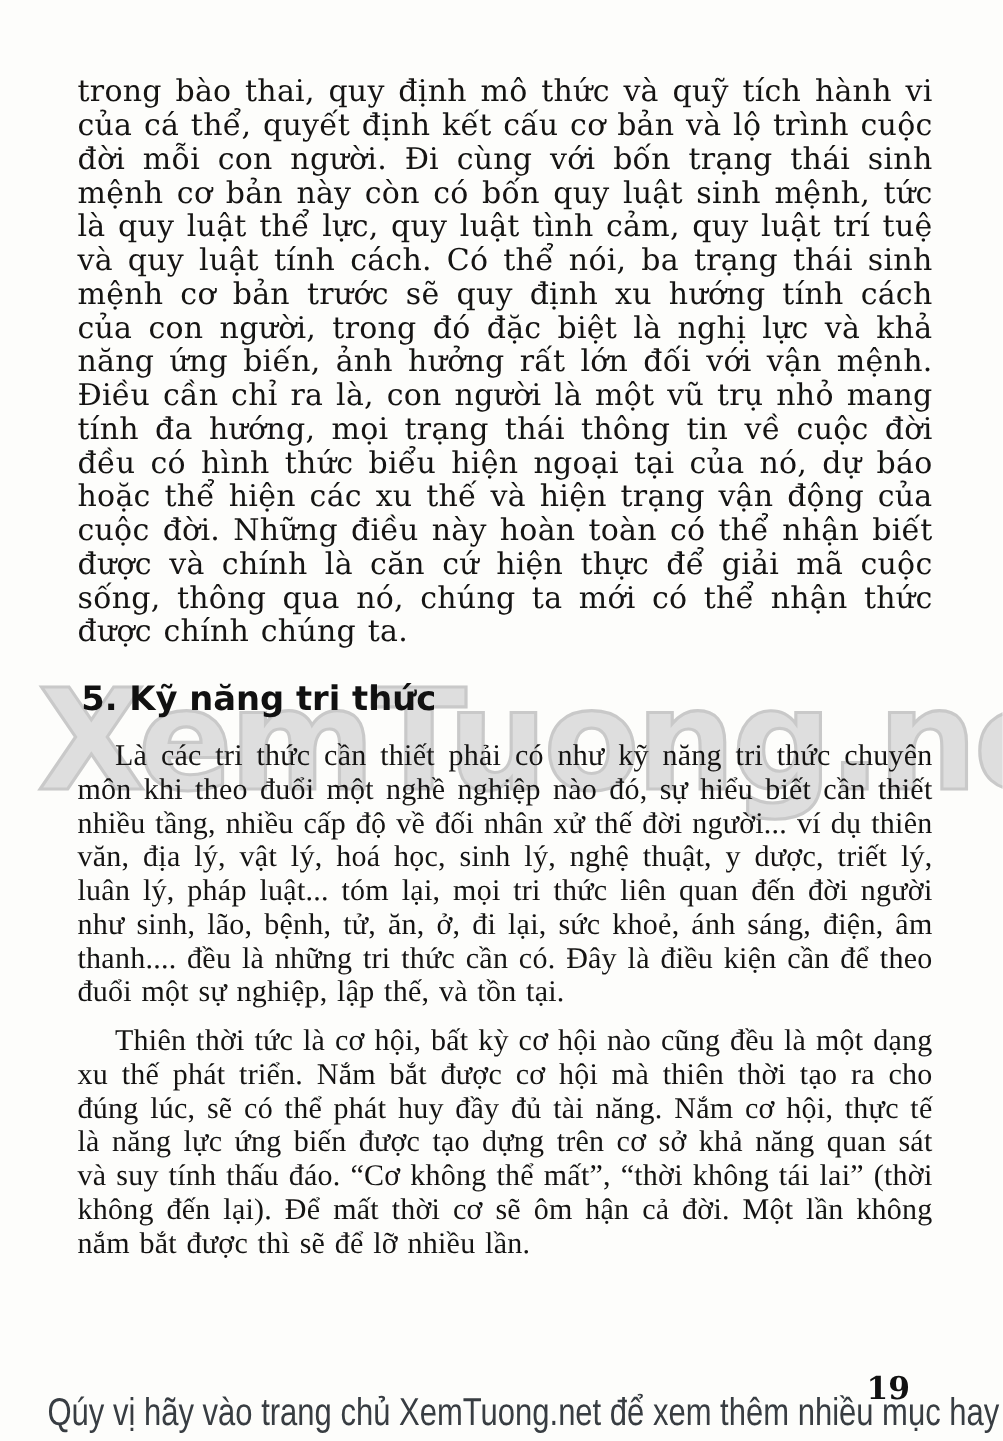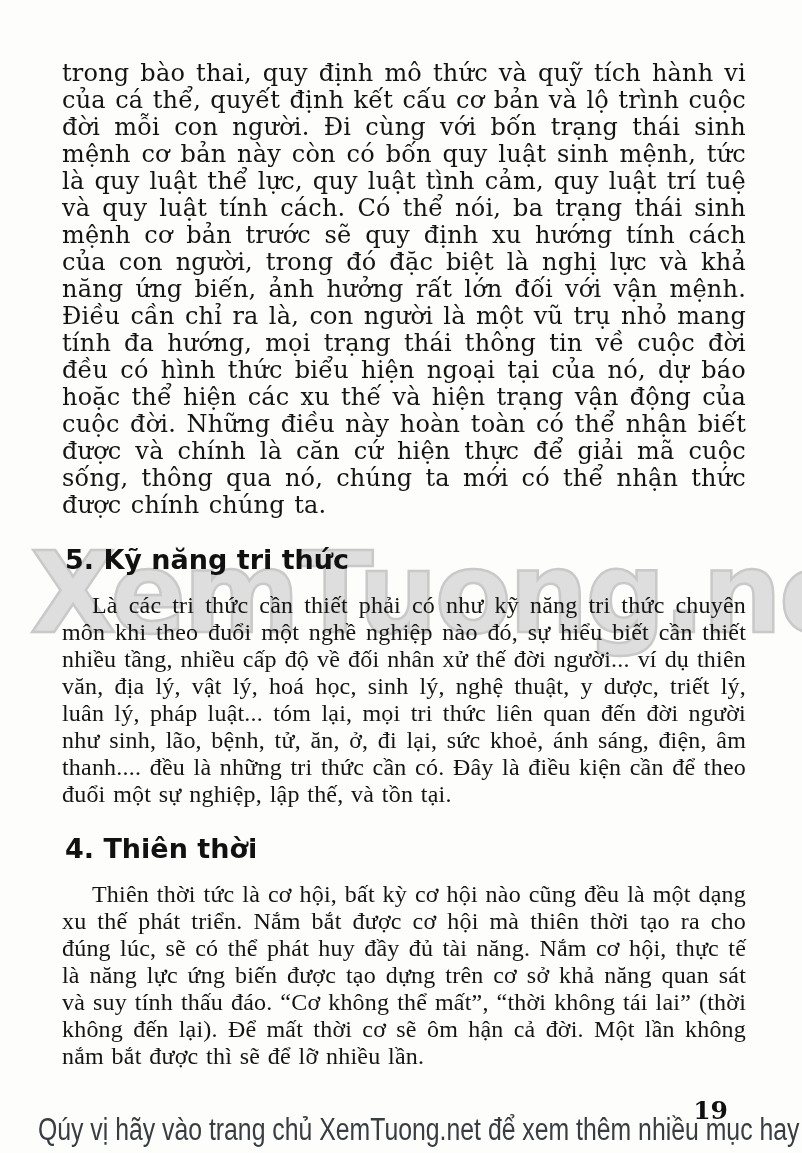--- a/index.html
+++ b/index.html
@@ -75,21 +75,20 @@
 
   <div class="watermark">XemTuong.net</div>
 
   <div class="content">
 
     <p class="body">trong bào thai, quy định mô thức và quỹ tích hành vi của cá thể, quyết định kết cấu cơ bản và lộ trình cuộc đời mỗi con người. Đi cùng với bốn trạng thái sinh mệnh cơ bản này còn có bốn quy luật sinh mệnh, tức là quy luật thể lực, quy luật tình cảm, quy luật trí tuệ và quy luật tính cách. Có thể nói, ba trạng thái sinh mệnh cơ bản trước sẽ quy định xu hướng tính cách của con người, trong đó đặc biệt là nghị lực và khả năng ứng biến, ảnh hưởng rất lớn đối với vận mệnh. Điều cần chỉ ra là, con người là một vũ trụ nhỏ mang tính đa hướng, mọi trạng thái thông tin về cuộc đời đều có hình thức biểu hiện ngoại tại của nó, dự báo hoặc thể hiện các xu thế và hiện trạng vận động của cuộc đời. Những điều này hoàn toàn có thể nhận biết được và chính là căn cứ hiện thực để giải mã cuộc sống, thông qua nó, chúng ta mới có thể nhận thức được chính chúng ta.</p>
 
     <h2 class="section">5. Kỹ năng tri thức</h2>
     <p class="body indent">Là các tri thức cần thiết phải có như kỹ năng tri thức chuyên môn khi theo đuổi một nghề nghiệp nào đó, sự hiểu biết cần thiết nhiều tầng, nhiều cấp độ về đối nhân xử thế đời người... ví dụ thiên văn, địa lý, vật lý, hoá học, sinh lý, nghệ thuật, y dược, triết lý, luân lý, pháp luật... tóm lại, mọi tri thức liên quan đến đời người như sinh, lão, bệnh, tử, ăn, ở, đi lại, sức khoẻ, ánh sáng, điện, âm thanh.... đều là những tri thức cần có. Đây là điều kiện cần để theo đuổi một sự nghiệp, lập thế, và tồn tại.</p>
 
-    <h2 class="section">4. Thiên thời</h2>
     <p class="body indent">Thiên thời tức là cơ hội, bất kỳ cơ hội nào cũng đều là một dạng xu thế phát triển. Nắm bắt được cơ hội mà thiên thời tạo ra cho đúng lúc, sẽ có thể phát huy đầy đủ tài năng. Nắm cơ hội, thực tế là năng lực ứng biến được tạo dựng trên cơ sở khả năng quan sát và suy tính thấu đáo. “Cơ không thể mất”, “thời không tái lai” (thời không đến lại). Để mất thời cơ sẽ ôm hận cả đời. Một lần không nắm bắt được thì sẽ để lỡ nhiều lần.</p>
 
   </div>
 
   <div class="page-number">19</div>
 
   <div class="footer">
     <span>Qúy vị hãy vào trang chủ </span><span>XemTuong.net</span><span> để xem thêm nhiều mục hay khác</span>
   </div>
 

